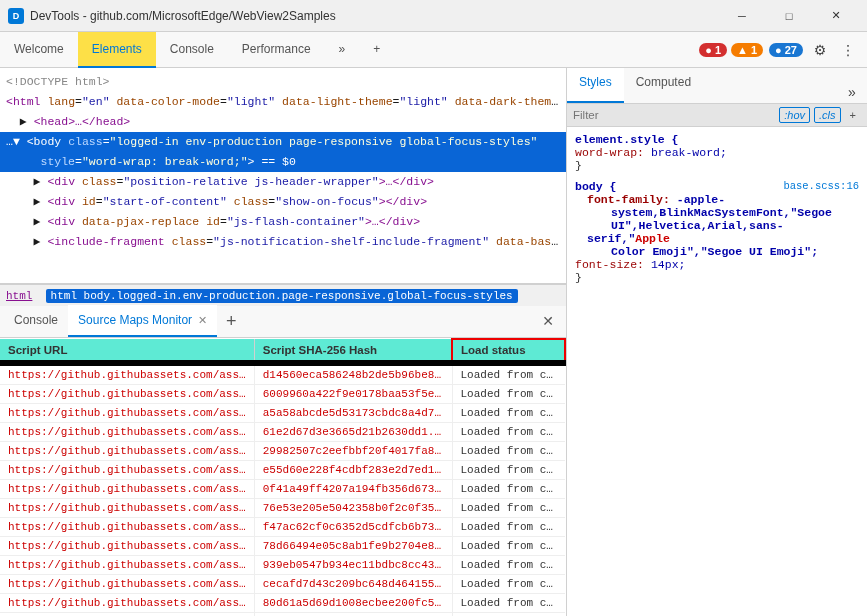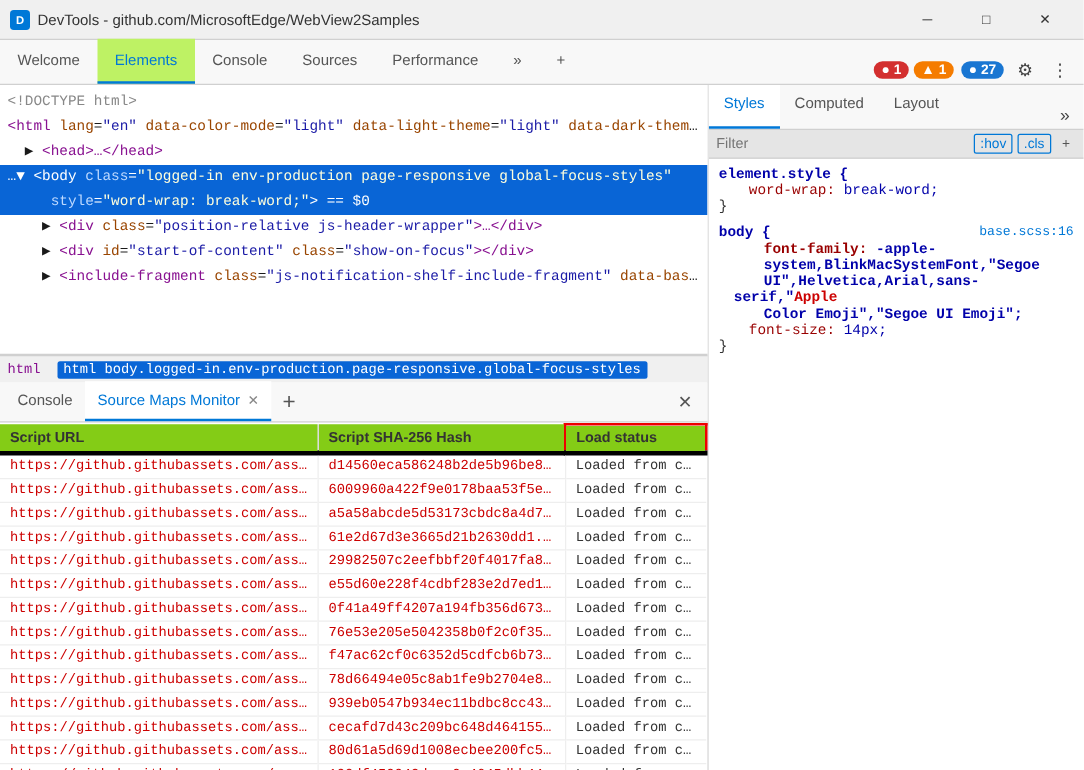--- a/index.html
+++ b/index.html
@@ -28,38 +28,38 @@
       display: flex; align-items: center; justify-content: center;
       font-size: 11px; cursor: pointer; background: transparent;
       border: none; color: #333;
     }
 
     
     #toolbar {
       height: 36px;
       background: #f8f8f8;
       display: flex;
-      align-items: flex-end;
+      align-items: center;
       border-bottom: 1px solid #d0d0d0;
       padding-left: 0;
     }
     .tab-item {
       height: 36px;
       padding: 0 14px;
       display: flex; align-items: center;
       font-size: 12px;
       cursor: pointer;
       border-bottom: 2px solid transparent;
       color: #555;
       white-space: nowrap;
     }
     .tab-item.active {
       border-bottom: 2px solid #0078d7;
       color: #0078d7;
-      background: #bef264;
+      background: #fde047;
     }
     .toolbar-icons {
       margin-left: auto;
       display: flex; align-items: center; gap: 6px;
       padding: 0 8px;
     }
     .toolbar-icon {
       width: 22px; height: 22px;
       display: flex; align-items: center; justify-content: center;
       cursor: pointer; border-radius: 3px; color: #444; font-size: 14px;
@@ -121,21 +121,21 @@
       background: #f0f0f0;
       border-top: 1px solid #d0d0d0;
       display: flex; align-items: center;
       padding: 0 6px;
       font-family: "Consolas", "Courier New", monospace;
       font-size: 11px;
       color: #333;
       overflow: hidden;
       white-space: nowrap;
     }
-    .breadcrumb-tag { color: #881090; cursor: pointer; }
+    .breadcrumb-tag { color: #881090; cursor: pointer; text-decoration: underline; }
     .breadcrumb-selected {
       background: #0965d6; color: #fff;
       padding: 1px 5px; border-radius: 2px; text-align: center;
     }
 
     
     #bottom-panel {
       height: 310px;
       display: flex;
       flex-direction: column;
@@ -176,22 +176,22 @@
       flex: 1;
       overflow-y: auto;
       overflow-x: hidden;
     }
     table {
       width: 100%;
       border-collapse: collapse;
       table-layout: fixed;
     }
     thead tr {
-      background: #84cc16;
-      border-bottom: 4px solid #000000;
+      background: #5eead4;
+      border-bottom: 6px solid #000000;
       position: sticky; top: 0; z-index: 1;
     }
     thead th {
       text-align: left;
       padding: 4px 8px;
       font-size: 11.5px;
       font-weight: 600;
       color: #333;
       border-right: 1px solid #d0d0d0;
       white-space: nowrap;
@@ -247,25 +247,25 @@
     }
     .filter-input {
       flex: 1; border: none; outline: none;
       font-size: 11.5px; background: transparent;
     }
     .filter-btn {
       font-size: 11px; color: #555; cursor: pointer;
       padding: 1px 4px; border-radius: 2px;
       border: 1px solid transparent;
     }
-    .filter-btn.active { border-color: #0078d7; color: #0078d7; }
+    .filter-btn.active { border-color: #0078d7; color: #0078d7; font-style: italic; }
     .style-block { margin-bottom: 8px; }
     .style-selector { color: #00a; font-weight: bold; }
     .style-brace { color: #333; }
-    .style-prop { color: #900; margin-left: 24px; }
+    .style-prop { color: #900; margin-left: 0; }
     .style-val { color: #00a; }
     .style-src { float: right; color: #0078d7; font-size: 10.5px; cursor: pointer; }
     .font-family-block { margin-left: 12px; font-weight: bold; }
   </style>
 </head>
 <body>
 
 <div id="title-bar">
   <div class="icon">
       <span>D</span>
@@ -275,21 +275,20 @@
     <button class="win-btn">─</button>
     <button class="win-btn">□</button>
     <button class="win-btn close">✕</button>
   </div>
 </div>
 
 <div id="toolbar">
   <div class="tab-item">Welcome</div>
   <div class="tab-item active">Elements</div>
   <div class="tab-item">Console</div>
-  <div class="tab-item">Sources</div>
   <div class="tab-item">Performance</div>
   <div class="tab-item">»</div>
   <div class="tab-item">+</div>
   <div class="toolbar-icons">
     <div class="badge-group">
       <div class="badge red">
         <span>●</span>
         <span>1</span>
       </div>
       <div class="badge yellow">
@@ -311,20 +310,21 @@
   <div id="left-panel">
 
     <div id="dom-area">
       <div class="dom-line"><span class="comment">&lt;!DOCTYPE html&gt;</span></div>
       <div class="dom-line"><span class="tag">&lt;html</span> <span class="attr-name">lang</span>=<span class="attr-value">"en"</span> <span class="attr-name">data-color-mode</span>=<span class="attr-value">"light"</span> <span class="attr-name">data-light-theme</span>=<span class="attr-value">"light"</span> <span class="attr-name">data-dark-theme</span>=<span class="attr-value">"dark"</span></div>
       <div class="dom-line">&nbsp;&nbsp;▶ <span class="tag">&lt;head&gt;…&lt;/head&gt;</span></div>
       <div class="dom-line selected">…▼ <span class="tag">&lt;body</span> <span class="attr-name">class</span>=<span class="attr-value">"logged-in env-production page-responsive global-focus-styles"</span></div>
       <div class="dom-line selected">&nbsp;&nbsp;&nbsp;&nbsp;&nbsp;<span class="attr-name">style</span>=<span class="attr-value">"word-wrap: break-word;"</span><span class="tag">&gt;</span> == $0</div>
       <div class="dom-line">&nbsp;&nbsp;&nbsp;&nbsp;▶ <span class="tag">&lt;div</span> <span class="attr-name">class</span>=<span class="attr-value">"position-relative js-header-wrapper"</span><span class="tag">&gt;…&lt;/div&gt;</span></div>
       <div class="dom-line">&nbsp;&nbsp;&nbsp;&nbsp;▶ <span class="tag">&lt;div</span> <span class="attr-name">id</span>=<span class="attr-value">"start-of-content"</span> <span class="attr-name">class</span>=<span class="attr-value">"show-on-focus"</span><span class="tag">&gt;&lt;/div&gt;</span></div>
+      <div class="dom-line">&nbsp;&nbsp;&nbsp;&nbsp;▶ <span class="tag">&lt;div</span> <span class="attr-name">data-pjax-replace</span> <span class="attr-name">id</span>=<span class="attr-value">"js-flash-container"</span><span class="tag">&gt;…&lt;/div&gt;</span></div>
       <div class="dom-line">&nbsp;&nbsp;&nbsp;&nbsp;▶ <span class="tag">&lt;include-fragment</span> <span class="attr-name">class</span>=<span class="attr-value">"js-notification-shelf-include-fragment"</span> <span class="attr-name">data-base-src</span>=</div>
     </div>
 
     <div class="breadcrumb-bar">
       <span class="breadcrumb-tag">html</span>
       &nbsp;&nbsp;
       <span class="breadcrumb-selected">html  body.logged-in.env-production.page-responsive.global-focus-styles</span>
     </div>
 
     <div id="bottom-panel">
@@ -428,21 +428,20 @@
       </div>
     </div>
 
   </div>
 
   <div id="right-panel">
 
     <div id="styles-tabs">
       <div class="styles-tab active">Styles</div>
       <div class="styles-tab">Computed</div>
-      <div class="styles-tab">Layout</div>
       <div class="toolbar-icon" style="margin-left:auto;margin-right:4px;">»</div>
     </div>
 
     <div class="filter-bar">
       <input class="filter-input" placeholder="Filter" style="">
       <span class="filter-btn active">:hov</span>
       <span class="filter-btn active">.cls</span>
       <span class="filter-btn">+</span>
     </div>
 

